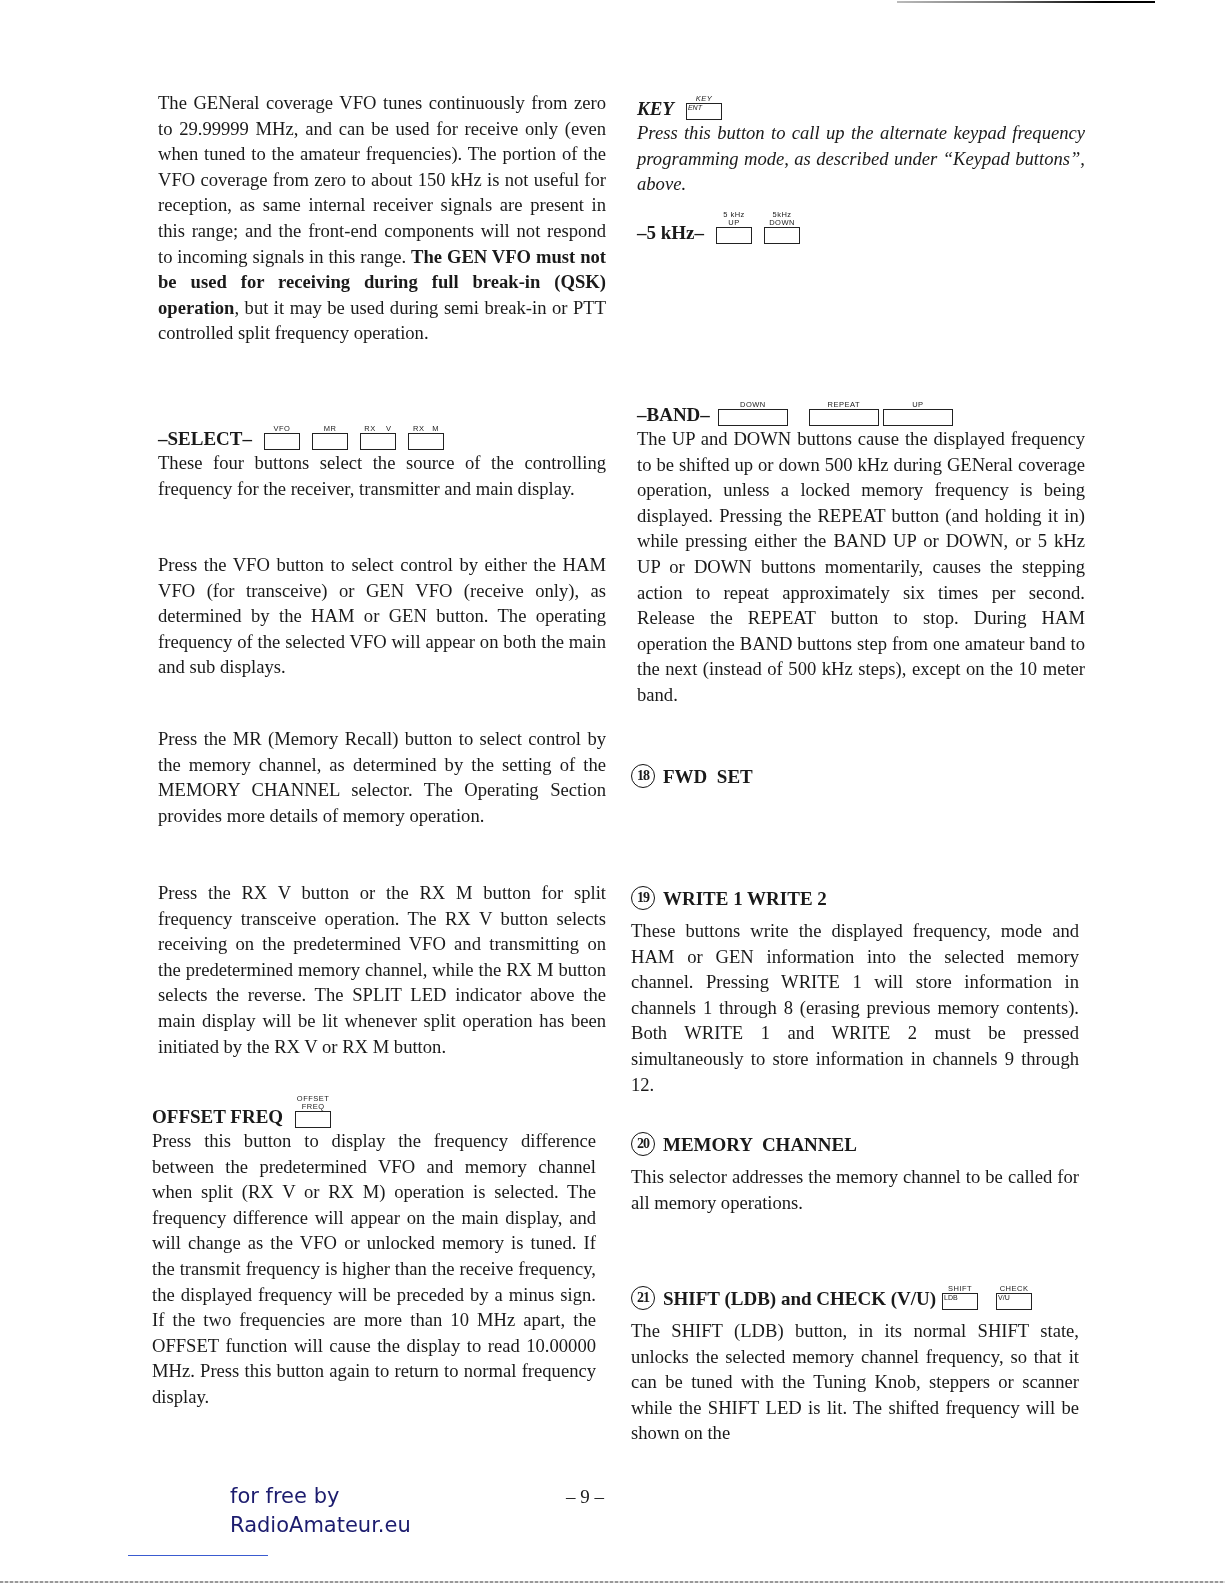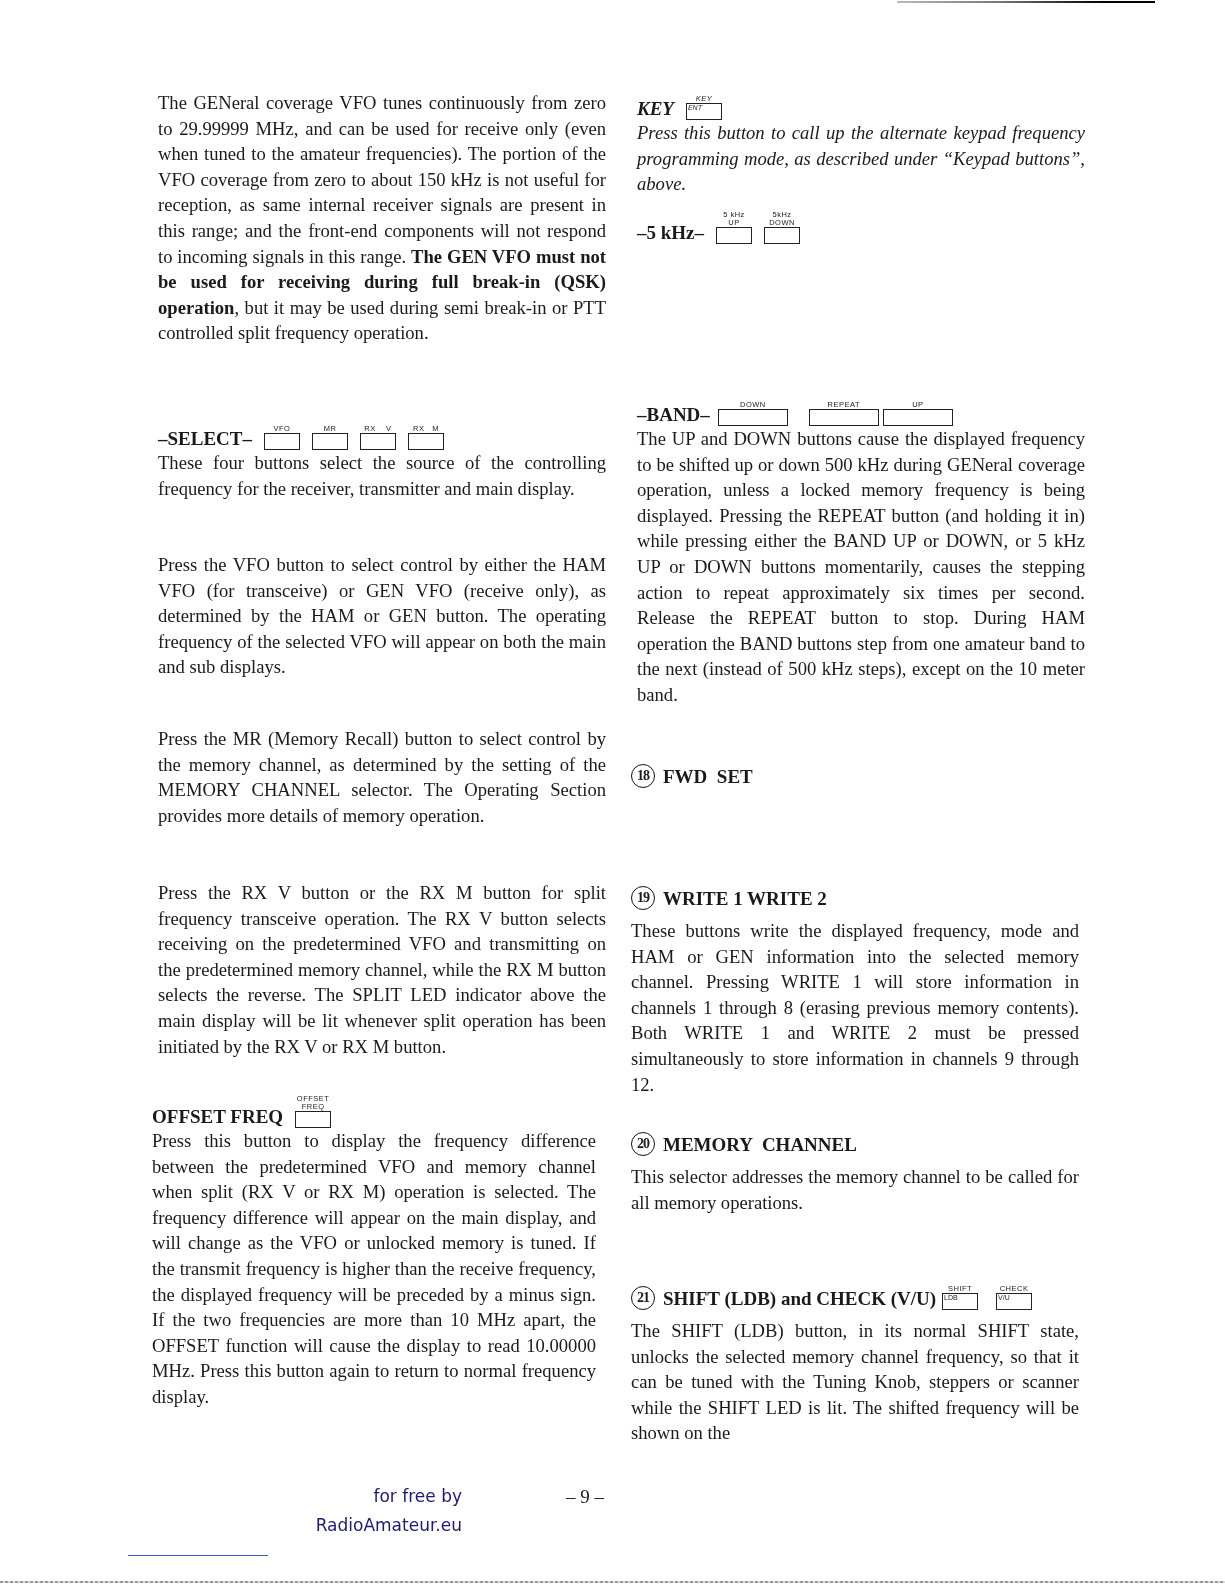--- a/index.html
+++ b/index.html
@@ -15,22 +15,22 @@
   p.txt b { font-weight:bold; }
   .head { font-size:19px; font-weight:bold; display:flex; align-items:flex-end; gap:8px; height:40px; }
   .head .ttl { line-height:22px; }
   .btnwrap { display:inline-flex; flex-direction:column; align-items:center; margin-left:4px; }
   .btnlab { font-family:"Liberation Sans","DejaVu Sans",sans-serif; font-size:7.5px; font-weight:normal; line-height:8px; text-align:center; letter-spacing:0.5px; white-space:pre; }
   .btnbox { border:1.2px solid #222; height:15px; background:#fff; position:relative; }
   .btnbox .inner { position:absolute; left:1px; top:0px; font-family:"Liberation Sans","DejaVu Sans",sans-serif; font-size:7px; font-weight:normal; }
   .circ { display:inline-flex; width:24px; height:24px; border:1.6px solid #111; border-radius:50%;
           align-items:center; justify-content:center; font-size:14px; font-weight:bold; letter-spacing:-1px; margin-right:8px; box-sizing:border-box;}
   .sechead { font-size:19px; font-weight:bold; display:flex; align-items:flex-end; height:28px; }
-  .footer-ad { position:absolute; left:230px; top:1482px; width:232px; text-align:right;
-               font-family:"DejaVu Sans","Liberation Sans",sans-serif; color:#1c1c6e; font-size:17px; line-height:29px; }
+  .footer-ad { position:absolute; left:230px; top:1482px; width:232px; text-align:left;
+               font-family:"DejaVu Sans","Liberation Sans",sans-serif; color:#1c1c6e; font-size:21px; line-height:29px; }
   .pagenum { position:absolute; left:566px; top:1486px; font-size:19px; }
   .bluebar { position:absolute; left:128px; top:1555px; width:140px; height:1px; background:#3a5bd0; }
   .bottomdash { position:absolute; left:0; top:1581px; width:1225px; height:2px;
                 background:repeating-linear-gradient(90deg,#999 0 3px,#ddd 3px 5px); }
 </style>
 </head>
 <body>
 
 <div class="topline"></div>
 

